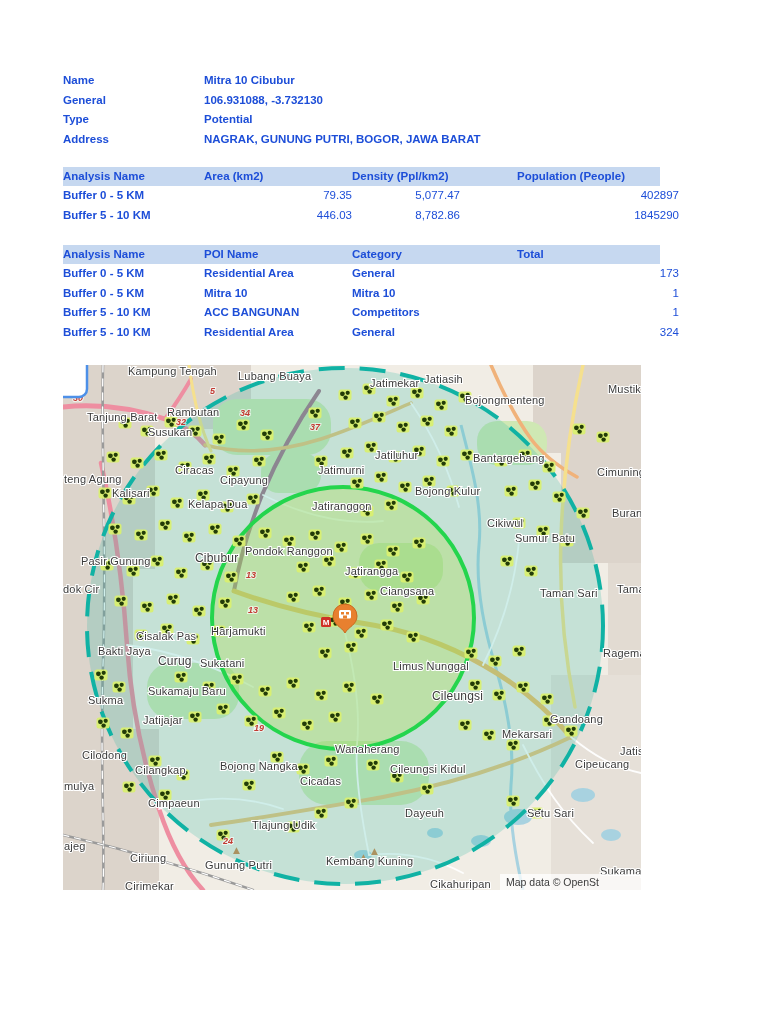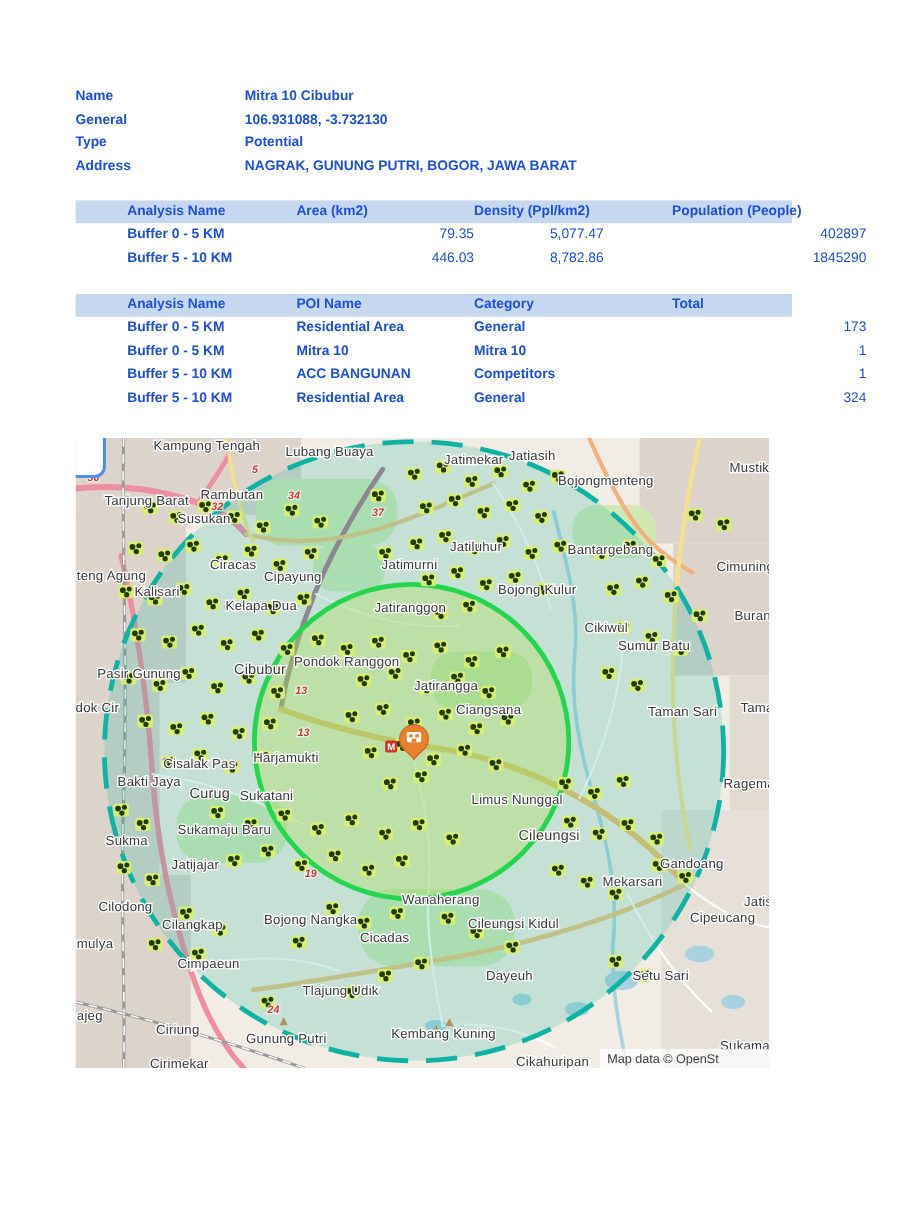--- a/index.html
+++ b/index.html
@@ -7,21 +7,21 @@
         font-family:"Liberation Sans",sans-serif;color:#1d4ed8;}
   
   .info{position:absolute;left:63px;top:71px;width:600px;}
   .info-row{display:flex;height:19.5px;line-height:19.5px;font-size:11.5px;font-weight:bold;}
   .info-label{width:141px;flex:none;}
   
   .tbl{position:absolute;left:63px;width:597px;font-size:11.5px;}
   .thead{display:flex;background:#c6d8f0;height:19px;line-height:19px;font-weight:bold;}
   .trow{display:flex;height:19.5px;line-height:19.5px;align-items:flex-end;}
   .c{flex:none;overflow:hidden;white-space:nowrap;}
-  .c1{width:141px;padding-left:43px;} .c2{width:148px;} .c3{width:146px;} .c4{width:162px;margin-left:19px;}
+  .c1{width:141px;} .c2{width:148px;} .c3{width:146px;} .c4{width:162px;margin-left:19px;}
   .b{font-weight:bold;}
   .num{text-align:right;font-weight:normal;}
   .pad{padding-right:38px;box-sizing:border-box;}
   
   .map{position:absolute;left:63px;top:365px;width:578px;height:525px;overflow:hidden;background:#f1ede5;}
   .map svg{display:block;}
   .map-label{font:11px "Liberation Sans",sans-serif;fill:#3a3a3a;paint-order:stroke;stroke:#ffffff;stroke-width:2.2px;letter-spacing:.2px;}
   .map-label.big{font-size:12px;}
   .map-badge{font:italic bold 9px "Liberation Sans",sans-serif;fill:#c23b33;paint-order:stroke;stroke:rgba(255,255,255,.65);stroke-width:2px;}
   .map-attr{font:10.5px "Liberation Sans",sans-serif;fill:#3c3c3c;}

